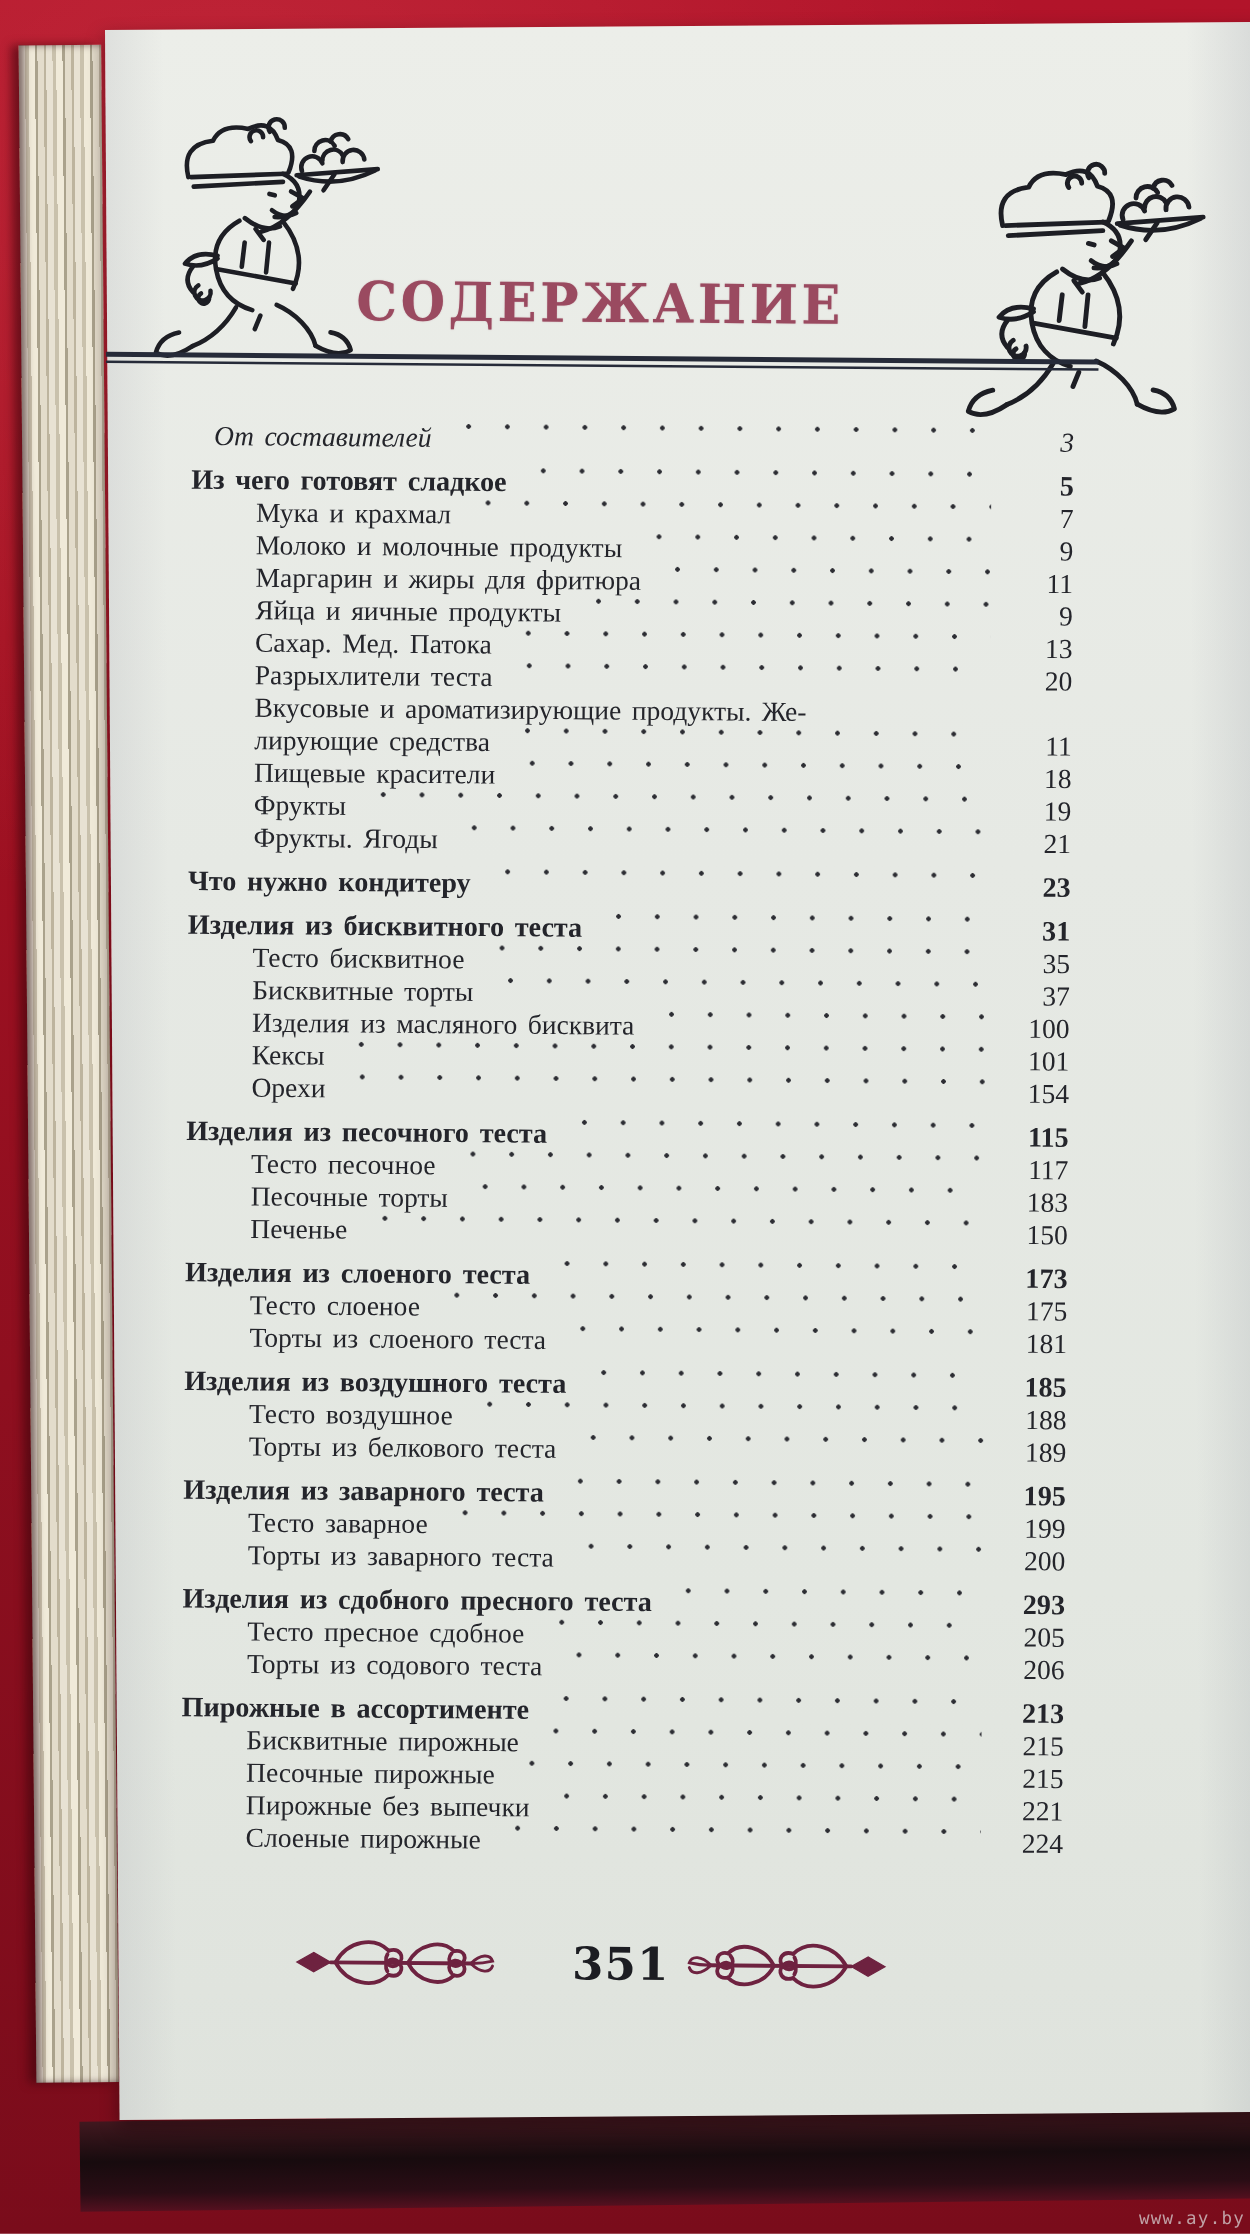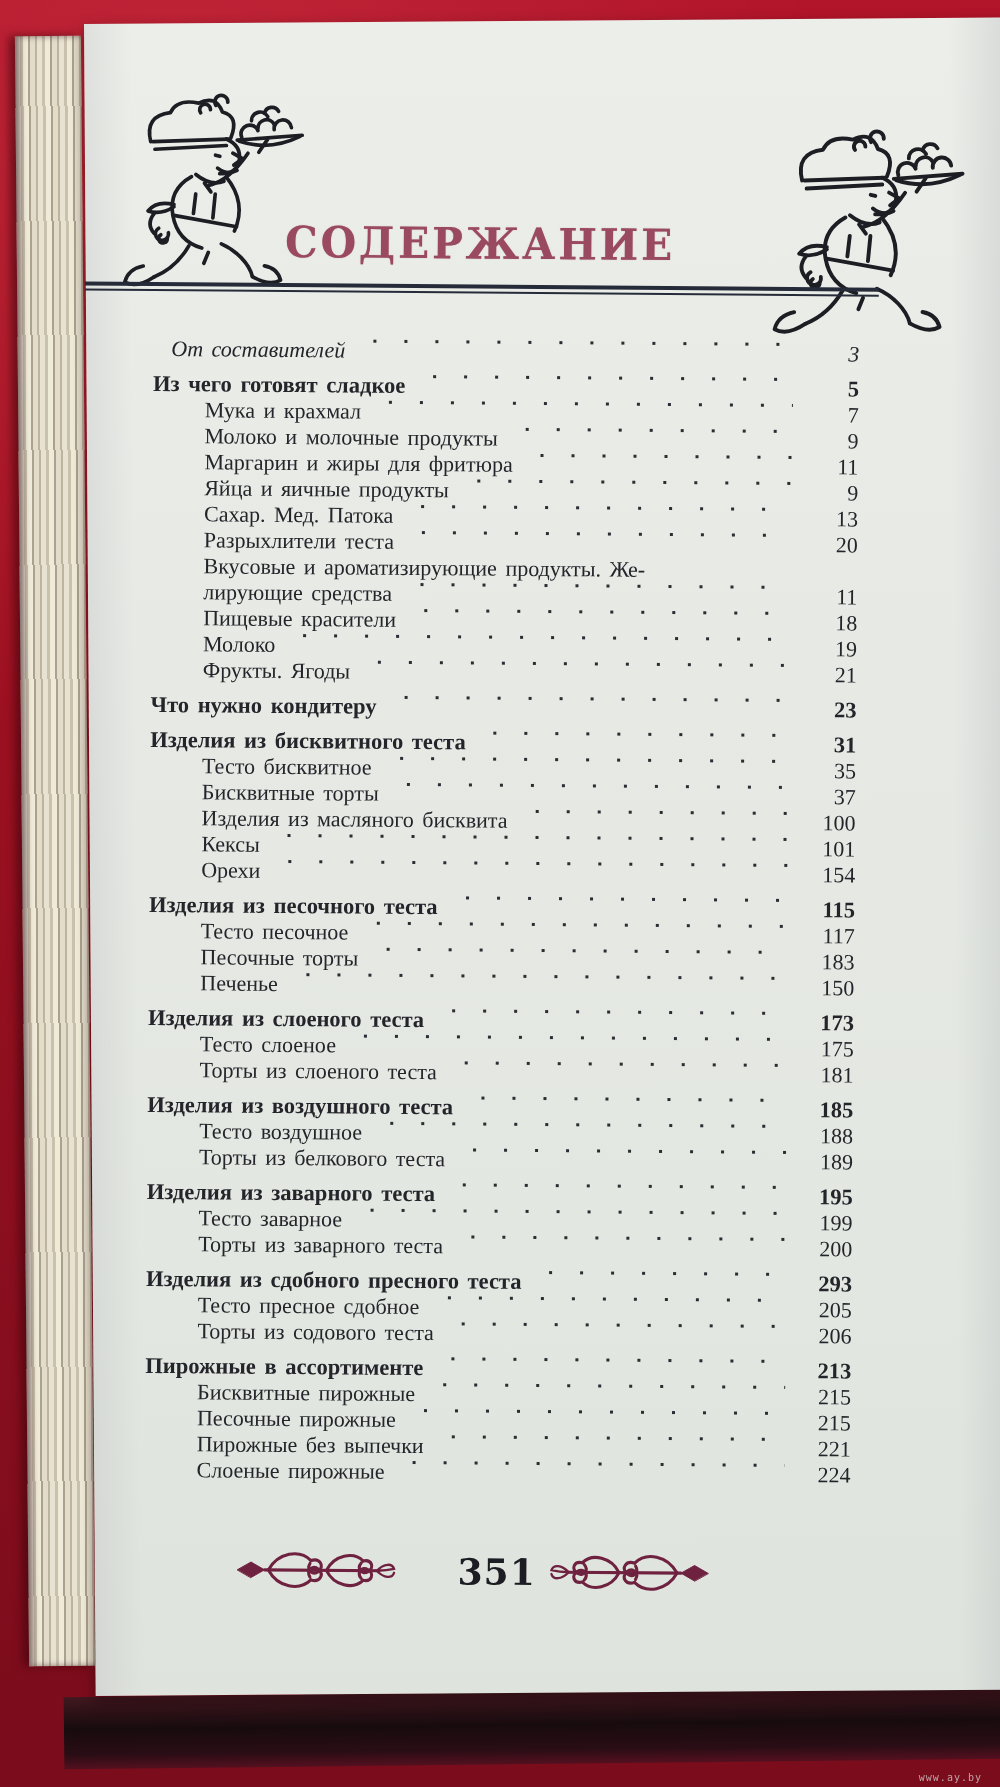--- a/index.html
+++ b/index.html
@@ -78,22 +78,22 @@
     display:flex;align-items:center;justify-content:center;gap:10px;
   }
   .folio{
     font-family:"DejaVu Serif",serif;font-weight:700;font-size:36px;color:#1c1d22;
     letter-spacing:1px;
     margin-left:48px;
   }
   .ornament{width:168px;height:58px;color:#6e2240;flex:0 0 auto;}
   .ornament.flip{transform:scaleX(-1);}
   .watermark{
-    position:absolute;right:18px;bottom:4px;
-    font-family:"DejaVu Sans Mono",monospace;font-size:10px;
+    position:absolute;right:4px;bottom:4px;
+    font-family:"DejaVu Sans Mono",monospace;font-size:14px;
     color:#d8d3d4;opacity:.75;letter-spacing:1px;
   }
   .hidden-defs{position:absolute;width:0;height:0;overflow:hidden;}
 </style>
 </head>
 <body>
 
 <svg class="hidden-defs" xmlns="http://www.w3.org/2000/svg">
   <defs>
     <g id="chef" fill="none" stroke="currentColor" stroke-width="3.4" stroke-linecap="round" stroke-linejoin="round">
@@ -226,21 +226,21 @@
           <span class="toc-label">лирующие средства</span>
           <span class="leader"></span>
           <span class="toc-page">11</span>
         </div>
         <div class="toc-row row-sub">
           <span class="toc-label">Пищевые красители</span>
           <span class="leader"></span>
           <span class="toc-page">18</span>
         </div>
         <div class="toc-row row-sub">
-          <span class="toc-label">Молоко</span>
+          <span class="toc-label">Фрукты</span>
           <span class="leader"></span>
           <span class="toc-page">19</span>
         </div>
         <div class="toc-row row-sub">
           <span class="toc-label">Фрукты. Ягоды</span>
           <span class="leader"></span>
           <span class="toc-page">21</span>
         </div>
         <div class="toc-row row-section">
           <span class="toc-label">Что нужно кондитеру</span>

